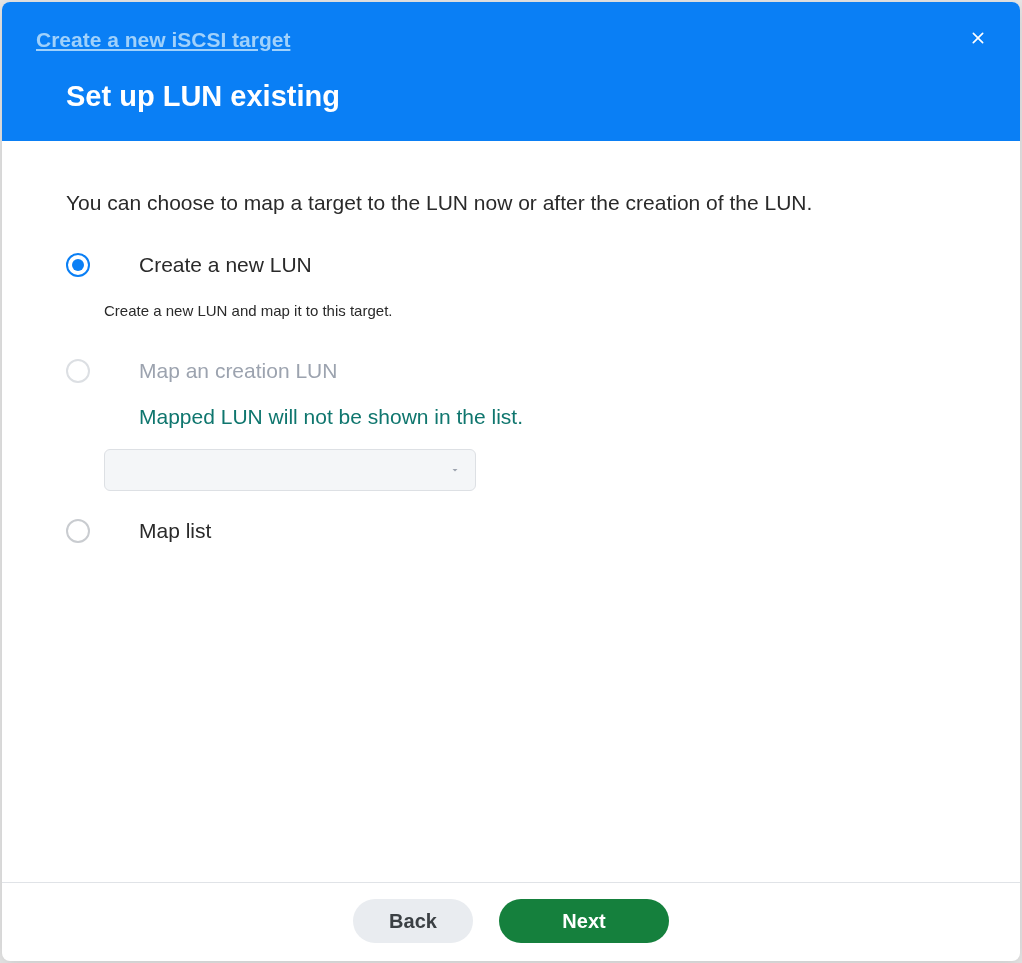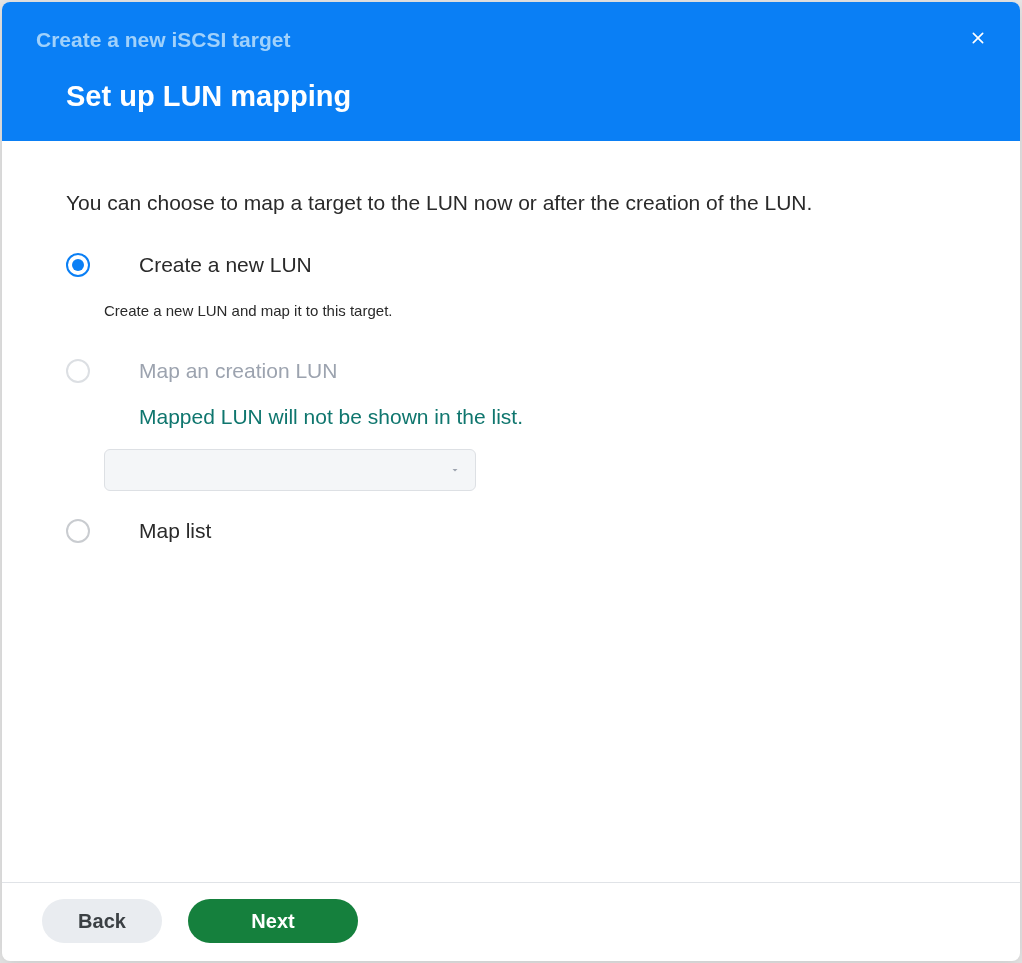--- a/index.html
+++ b/index.html
@@ -27,20 +27,21 @@
     }
     .dialog-header {
       background: #0a7ff5;
       padding: 26px 34px 28px 34px;
       position: relative;
     }
     .dialog-title {
       color: #a0d1fb;
       font-size: 21px;
       font-weight: 700;
+      text-decoration: underline;
     }
     .dialog-subtitle {
       color: #fff;
       font-size: 29px;
       font-weight: 700;
       margin-top: 28px;
       margin-left: 30px;
     }
     .close-btn {
       position: absolute;
@@ -136,21 +137,21 @@
     }
     .dropdown svg {
       width: 12px;
       height: 12px;
       fill: #9ca3af;
     }
     .dialog-footer {
       border-top: 1px solid #e0e3e7;
       padding: 16px 40px 18px 40px;
       display: flex;
-      justify-content: flex-start;
+      justify-content: center;
       gap: 26px;
     }
     .btn {
       min-width: 170px;
       height: 44px;
       border-radius: 22px;
       border: none;
       font-size: 20px;
       font-weight: 600;
       cursor: pointer;
@@ -172,21 +173,21 @@
 <body>
 
 <div class="dialog">
   <div class="dialog-header">
     <div class="dialog-title">Create a new iSCSI target</div>
     <div class="close-btn">
       <svg viewBox="0 0 24 24">
           <path d="M18.3 5.71a1 1 0 0 0-1.41 0L12 10.59 7.11 5.7A1 1 0 0 0 5.7 7.11L10.59 12 5.7 16.89a1 1 0 1 0 1.41 1.41L12 13.41l4.89 4.89a1 1 0 0 0 1.41-1.41L13.41 12l4.89-4.89a1 1 0 0 0 0-1.4z"></path>
         </svg>
     </div>
-    <div class="dialog-subtitle">Set up LUN mapping</div>
+    <div class="dialog-subtitle">Set up LUN existing</div>
   </div>
 
   <div class="dialog-body">
     <div class="intro-text">You can choose to map a target to the LUN now or after the creation of the LUN.</div>
 
     <div class="radio-option">
       <div class="radio-circle selected"></div>
       <div class="radio-label">Create a new LUN</div>
     </div>
     <div class="option-desc">Create a new LUN and map it to this target.</div>

